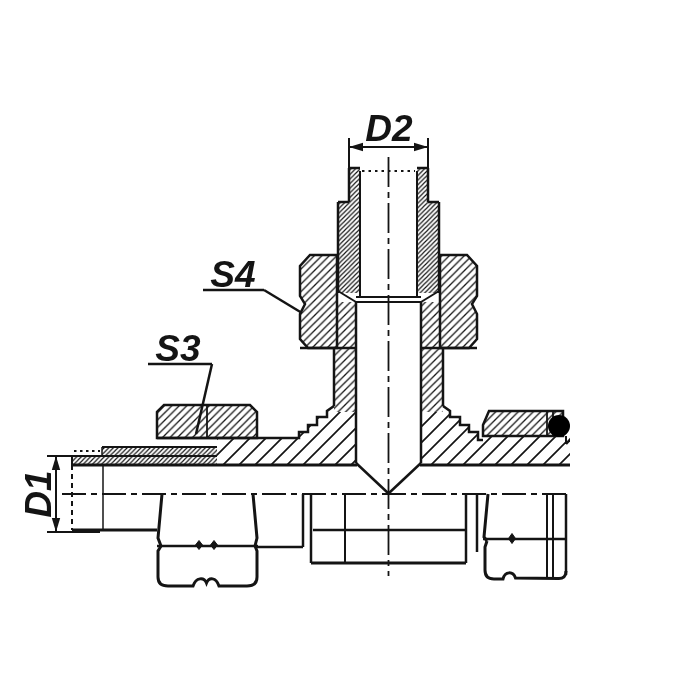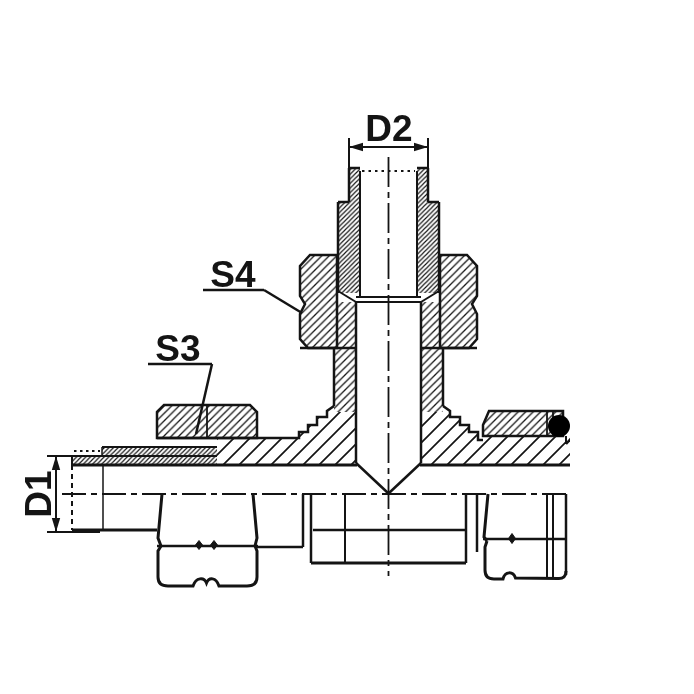--- a/index.html
+++ b/index.html
@@ -1,16 +1,16 @@
 <!DOCTYPE html>
 <html style="--line-color: #141414; --bg-color: #ffffff; --oring-color: #000000;"><head>
 <meta charset="utf-8">
 <style>
   html,body{margin:0;padding:0;background:#fff;}
-  .stage{width:570px;height:694px;background:var(--bg-color,#fff);position:relative;overflow:hidden;}
+  .stage{width:570px;height:694px;background:var(--bg-color,#fff);position:relative;overflow:hidden;font-style:italic;}
   svg{display:block;color:var(--line-color,#141414);}
   text{font-family:"Liberation Sans", sans-serif;font-weight:700;font-size:37px;fill:currentColor;}
 </style>
 </head>
 <body>
 
 <div class="stage">
 <svg width="694" height="694" viewBox="0 0 694 694">
   <defs>
     <pattern id="hfine" patternUnits="userSpaceOnUse" width="7.5" height="7.5">

